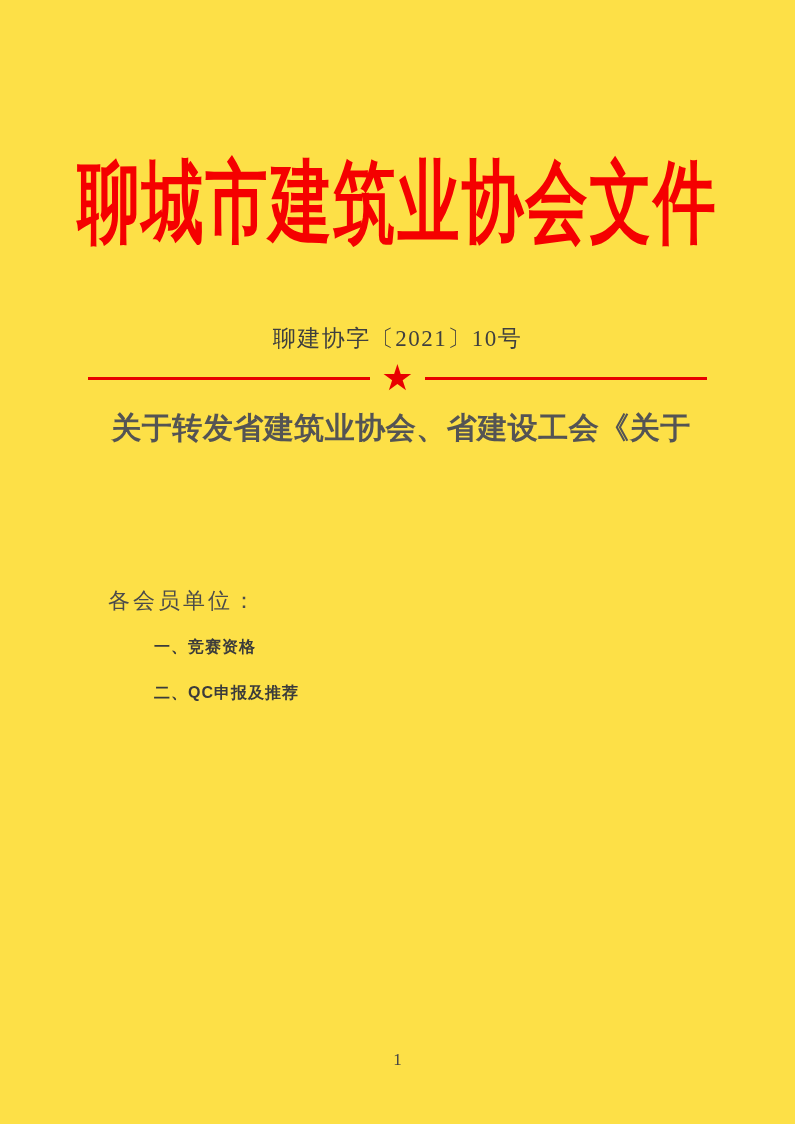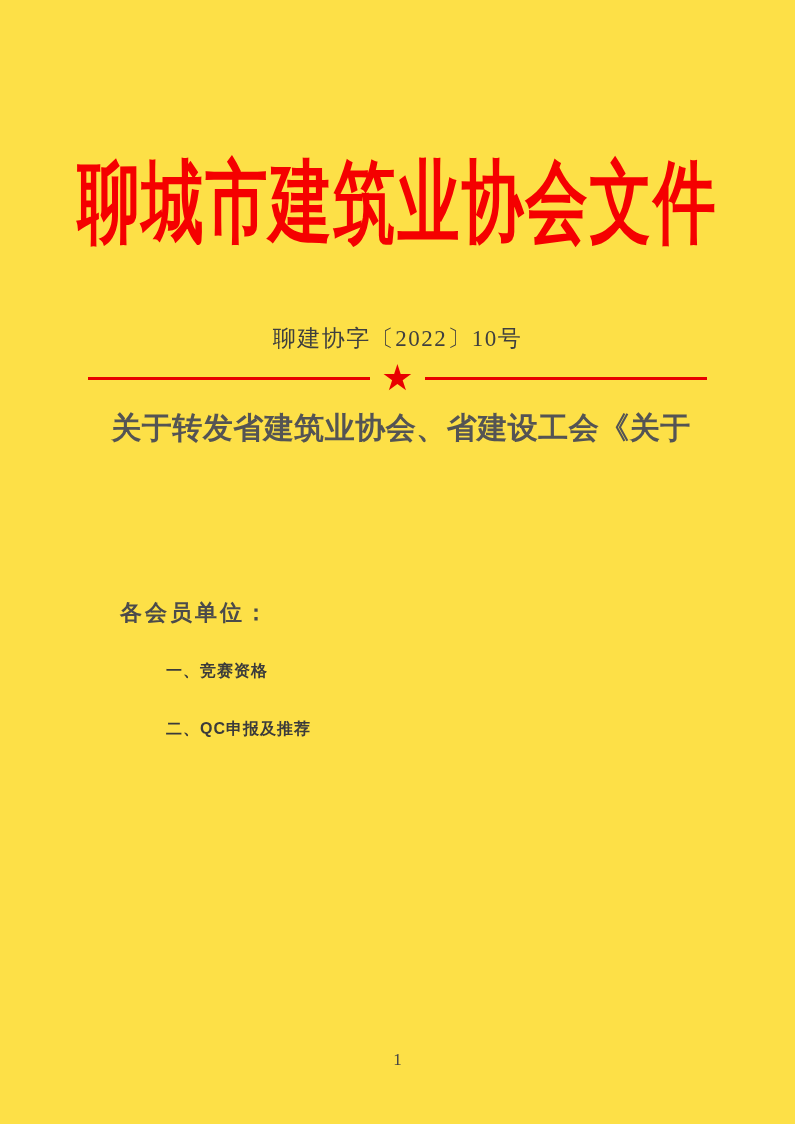--- a/index.html
+++ b/index.html
@@ -93,23 +93,22 @@
     top: 576px;
     left: 104px;
     width: 596px;
     font-family: "Liberation Serif", serif;
     font-size: 22px;
     line-height: 42px;
     color: #4b4b4b;
     text-align: justify;
   }
   .doc-body p, .doc-body h3 {
-    margin: 16px;
+    margin: 4px;
     padding: 0;
-    font-weight: bold;
   }
   .salutation {
     letter-spacing: 3px;
   }
   .para-indent-1 { text-indent: 56px; }
   .para-indent-2 { text-indent: 50px; }
   .section-heading {
     font-family: "Liberation Sans", sans-serif;
     font-size: 16px;
     font-weight: bold;
@@ -131,21 +130,21 @@
     color: #444444;
   }
 </style>
 </head>
 <body>
 
 <div class="page">
 
   <div class="org-header">聊城市建筑业协会文件</div>
 
-  <div class="doc-number">聊建协字〔2022〕10号</div>
+  <div class="doc-number">聊建协字〔2021〕10号</div>
 
   <div class="red-rule">
     <span class="rule-segment"></span>
     <span class="rule-star">★</span>
     <span class="rule-segment"></span>
   </div>
 
   <div class="doc-title">
     <div>关于转发省建筑业协会、省建设工会《关于</div>
   </div>

